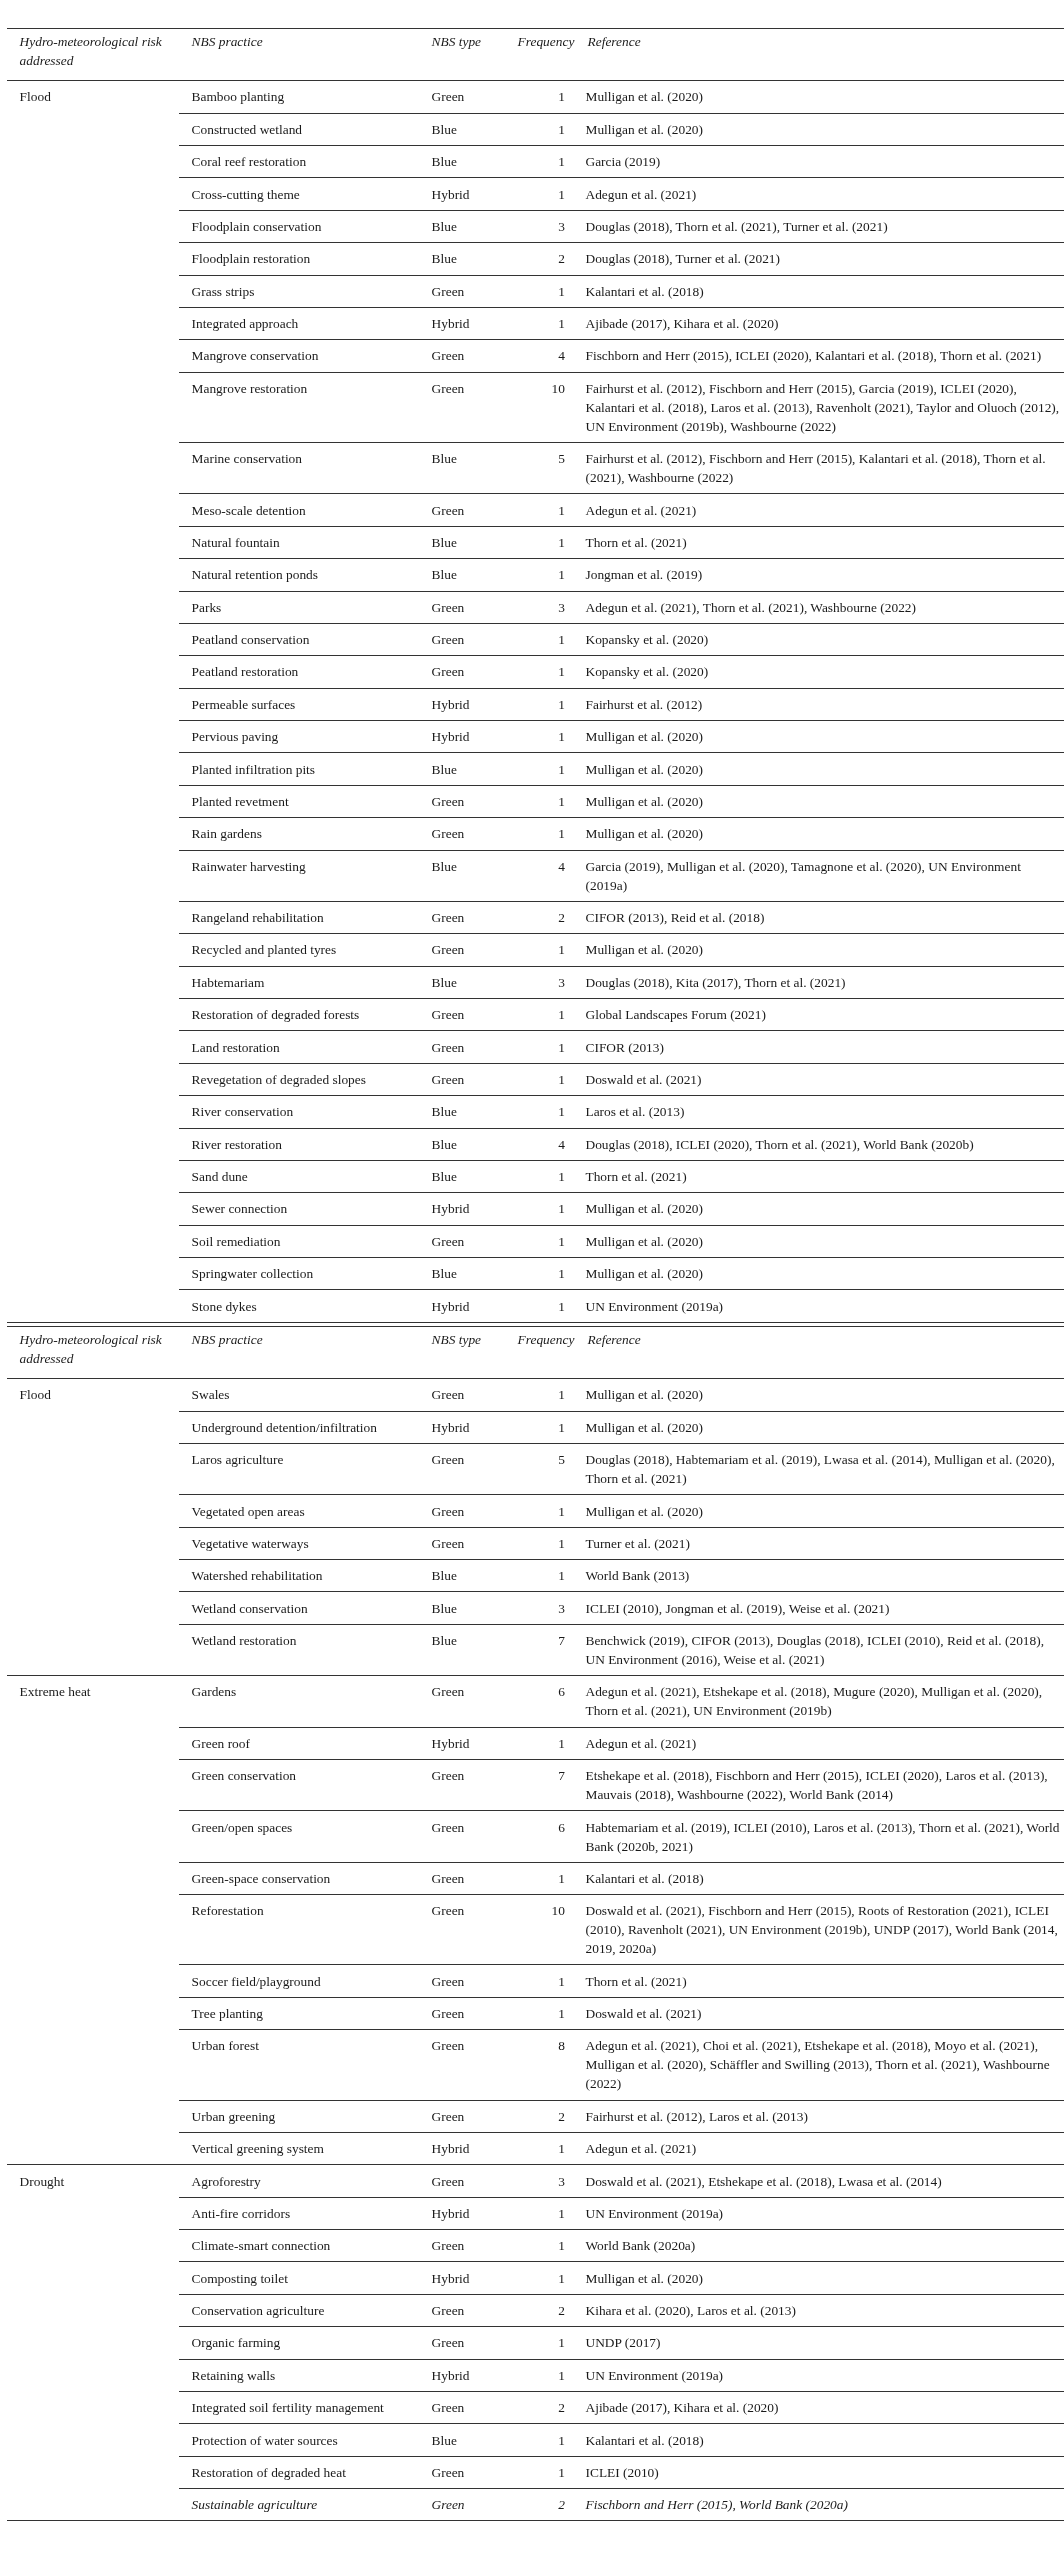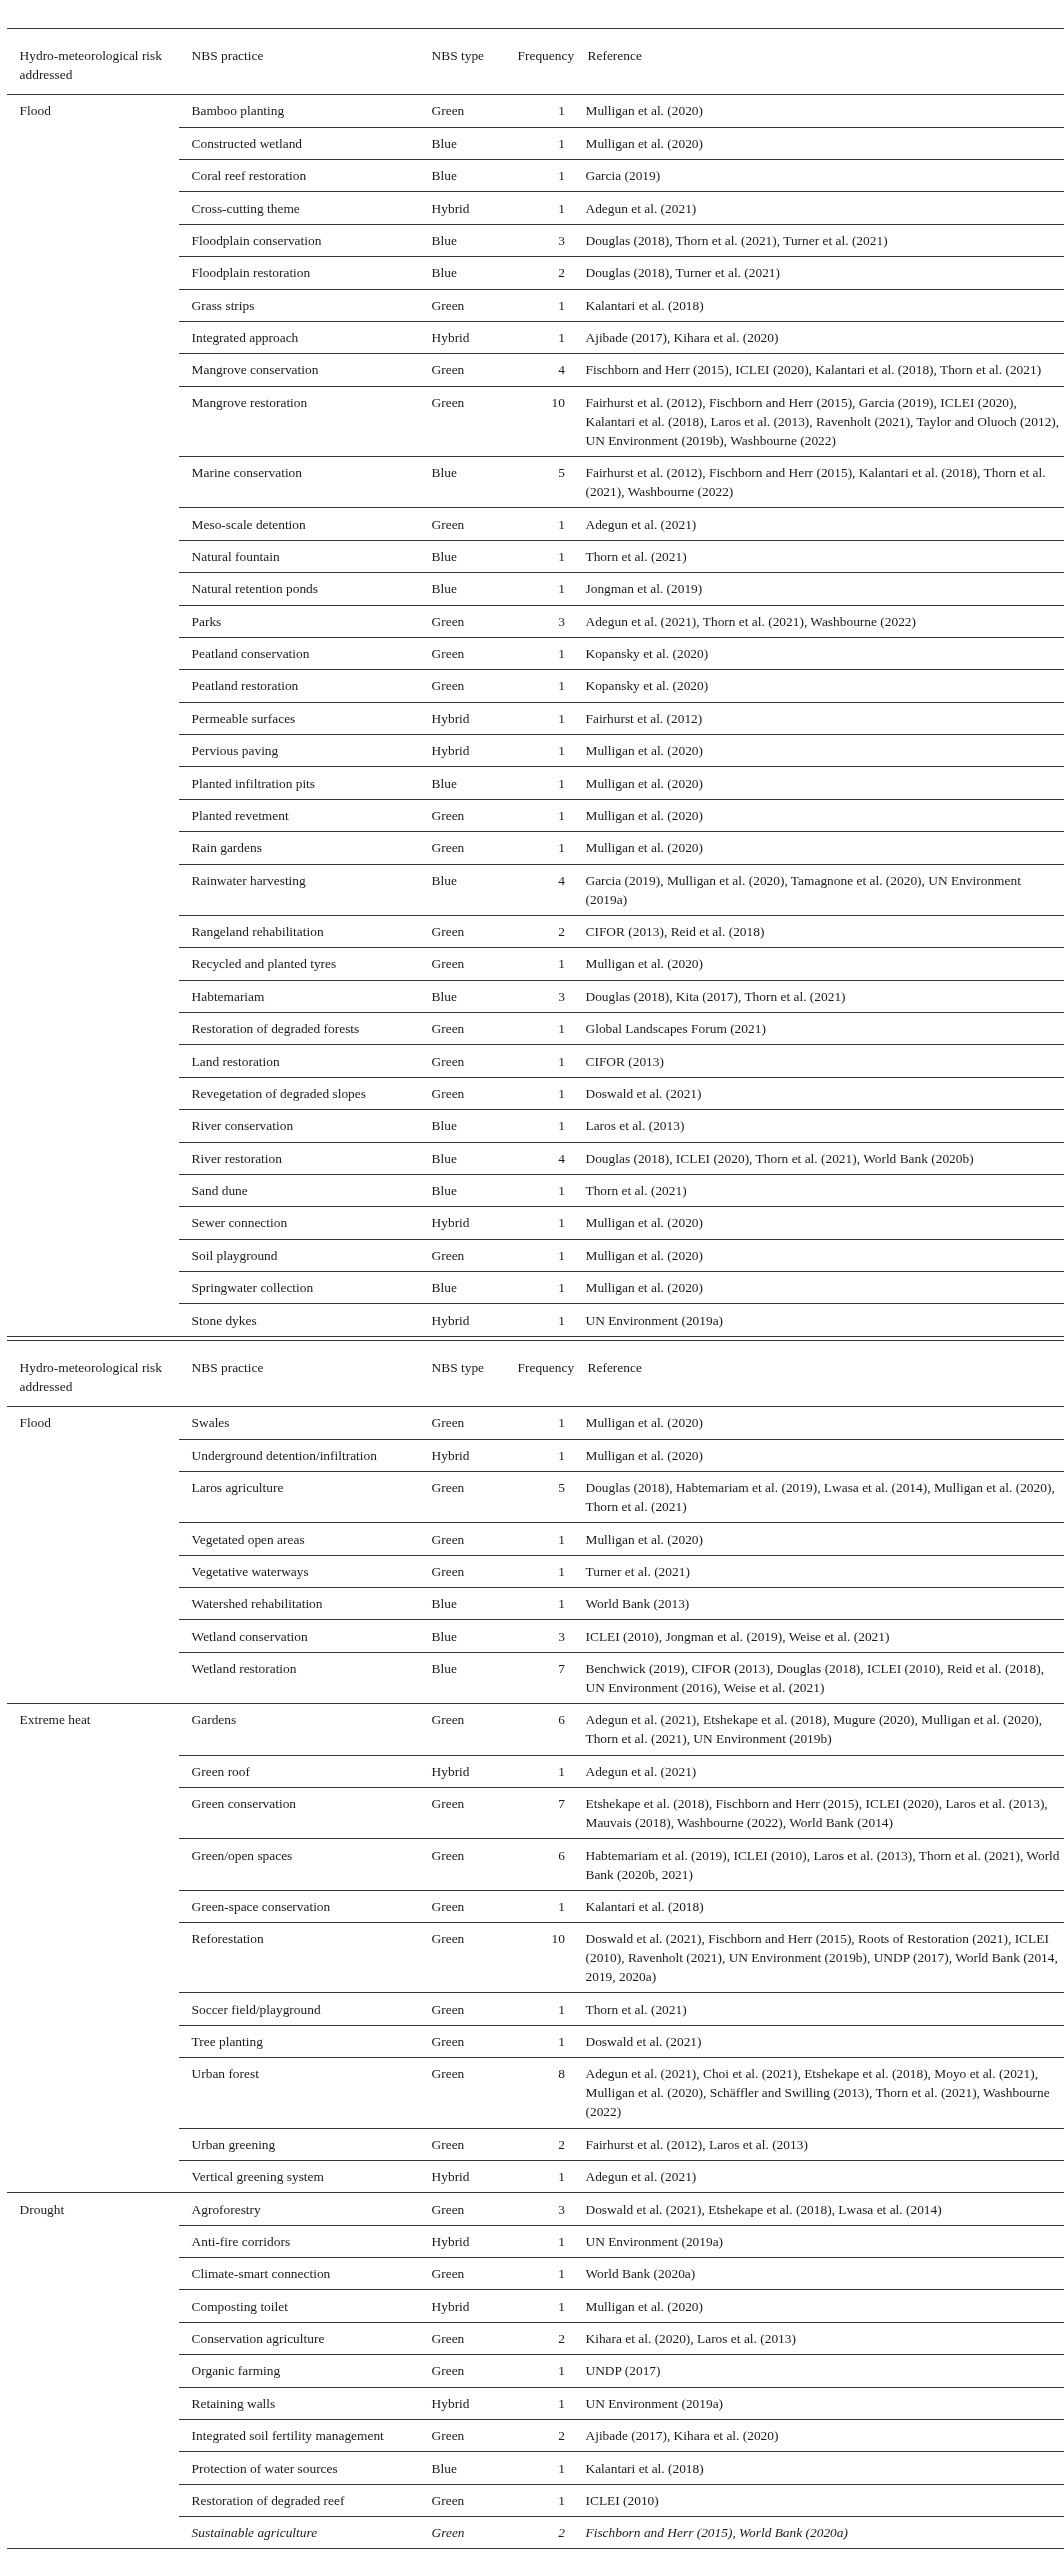--- a/index.html
+++ b/index.html
@@ -22,21 +22,21 @@
   table.nbs col.c-type { width: 86px; }
   table.nbs col.c-freq { width: 70px; }
   table.nbs col.c-ref  { width: 491px; }
 
   .nbs th, .nbs td {
     text-align: left;
     vertical-align: top;
     font-weight: normal;
     padding: 6.2px 6.2px 6.2px 12.4px;
   }
-  .nbs thead th { padding-top: 17px; padding-bottom: 10.3px; }
+  .nbs thead th { padding-top: 3px; padding-bottom: 10.3px; font-style: italic; }
   .nbs th.freq, .nbs td.freq { text-align: right; padding-right: 10.3px; }
   .nbs td.ref { padding-left: 10.3px; }
   .nbs td.risk { padding-left: 12.4px; }
 
   .top-rule { border-top: 1.5px solid #333; }
   .head-rule { border-bottom: 1.5px solid #333; }
   .row-rule td.rule-cell { border-top: 1.5px solid #333; }
   .group-rule td { border-top: 1.5px solid #333; margin-top: 40px; }
   .bottom-rule { border-bottom: 1.5px solid #333; font-style: italic; }
   .split-gap {
@@ -298,21 +298,21 @@
         </tr>
         <tr class="row-rule">
           <td class="risk"></td>
           <td class="prac rule-cell">Sewer connection</td>
           <td class="type rule-cell">Hybrid</td>
           <td class="freq rule-cell">1</td>
           <td class="ref rule-cell">Mulligan et al. (2020)</td>
         </tr>
         <tr class="row-rule">
           <td class="risk"></td>
-          <td class="prac rule-cell">Soil playground</td>
+          <td class="prac rule-cell">Soil remediation</td>
           <td class="type rule-cell">Green</td>
           <td class="freq rule-cell">1</td>
           <td class="ref rule-cell">Mulligan et al. (2020)</td>
         </tr>
         <tr class="row-rule">
           <td class="risk"></td>
           <td class="prac rule-cell">Springwater collection</td>
           <td class="type rule-cell">Blue</td>
           <td class="freq rule-cell">1</td>
           <td class="ref rule-cell">Mulligan et al. (2020)</td>
@@ -538,21 +538,21 @@
         </tr>
         <tr class="row-rule">
           <td class="risk"></td>
           <td class="prac rule-cell">Protection of water sources</td>
           <td class="type rule-cell">Blue</td>
           <td class="freq rule-cell">1</td>
           <td class="ref rule-cell">Kalantari et al. (2018)</td>
         </tr>
         <tr class="row-rule">
           <td class="risk"></td>
-          <td class="prac rule-cell">Restoration of degraded reef</td>
+          <td class="prac rule-cell">Restoration of degraded heat</td>
           <td class="type rule-cell">Green</td>
           <td class="freq rule-cell">1</td>
           <td class="ref rule-cell">ICLEI (2010)</td>
         </tr>
         <tr class="row-rule">
           <td class="risk bottom-rule"></td>
           <td class="prac rule-cell bottom-rule">Sustainable agriculture</td>
           <td class="type rule-cell bottom-rule">Green</td>
           <td class="freq rule-cell bottom-rule">2</td>
           <td class="ref rule-cell bottom-rule">Fischborn and Herr (2015), World Bank (2020a)</td>

